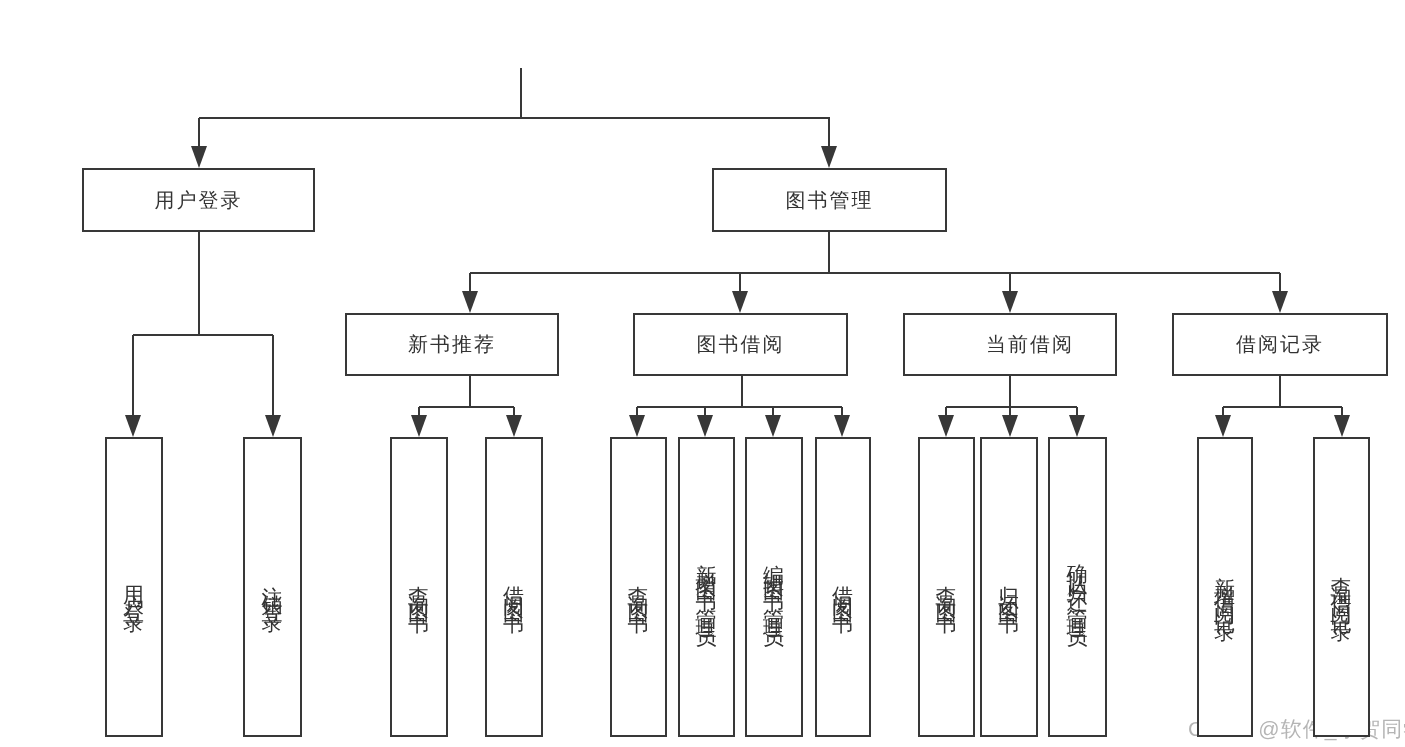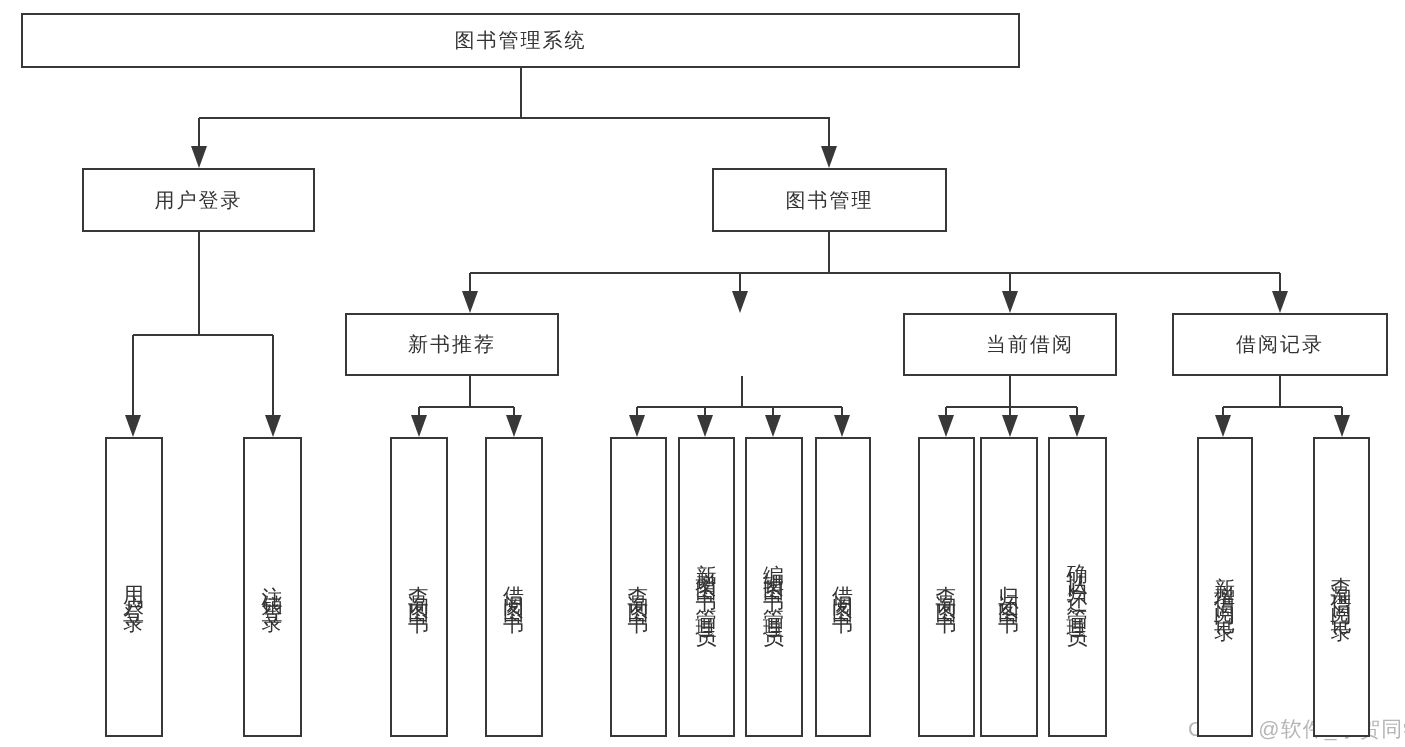--- a/index.html
+++ b/index.html
@@ -103,24 +103,24 @@
     <div class="arrow" style="left: 506px; top: 415px; border-top-color: rgb(56, 56, 56);"></div>
     <div class="arrow" style="left: 629px; top: 415px; border-top-color: rgb(56, 56, 56);"></div>
     <div class="arrow" style="left: 697px; top: 415px; border-top-color: rgb(56, 56, 56);"></div>
     <div class="arrow" style="left: 765px; top: 415px; border-top-color: rgb(56, 56, 56);"></div>
     <div class="arrow" style="left: 834px; top: 415px; border-top-color: rgb(56, 56, 56);"></div>
     <div class="arrow" style="left: 938px; top: 415px; border-top-color: rgb(56, 56, 56);"></div>
     <div class="arrow" style="left: 1002px; top: 415px; border-top-color: rgb(56, 56, 56);"></div>
     <div class="arrow" style="left: 1069px; top: 415px; border-top-color: rgb(56, 56, 56);"></div>
     <div class="arrow" style="left: 1215px; top: 415px; border-top-color: rgb(56, 56, 56);"></div>
     <div class="arrow" style="left: 1334px; top: 415px; border-top-color: rgb(56, 56, 56);"></div>
-    <div class="node h" style="left: 21px; top: 13px; width: 999px; height: 55px; border-color: rgb(56, 56, 56); color: rgb(51, 51, 51);">图书管理系统</div>
     <div class="node h" style="left: 82px; top: 168px; width: 233px; height: 64px; border-color: rgb(56, 56, 56); color: rgb(51, 51, 51);">用户登录</div>
     <div class="node h" style="left: 712px; top: 168px; width: 235px; height: 64px; border-color: rgb(56, 56, 56); color: rgb(51, 51, 51); font-family: Liberation Serif, serif;">图书管理</div>
     <div class="node h" style="left: 345px; top: 313px; width: 214px; height: 63px; border-color: rgb(56, 56, 56); color: rgb(51, 51, 51);">新书推荐</div>
+    <div class="node h" style="left: 633px; top: 313px; width: 215px; height: 63px; border-color: rgb(56, 56, 56); color: rgb(51, 51, 51);">图书借阅</div>
     <div class="node h" style="left: 903px; top: 313px; width: 214px; height: 63px; border-color: rgb(56, 56, 56); color: rgb(51, 51, 51); padding-left: 40px;">当前借阅</div>
     <div class="node h" style="left: 1172px; top: 313px; width: 216px; height: 63px; border-color: rgb(56, 56, 56); color: rgb(51, 51, 51);">借阅记录</div>
     <div class="node v" style="left: 105px; top: 437px; width: 58px; height: 300px; border-color: rgb(56, 56, 56); color: rgb(51, 51, 51);">用户登录</div>
     <div class="node v" style="left: 243px; top: 437px; width: 59px; height: 300px; border-color: rgb(56, 56, 56); color: rgb(51, 51, 51);">注销登录</div>
     <div class="node v" style="left: 390px; top: 437px; width: 58px; height: 300px; border-color: rgb(56, 56, 56); color: rgb(51, 51, 51);">查询图书</div>
     <div class="node v" style="left: 485px; top: 437px; width: 58px; height: 300px; border-color: rgb(56, 56, 56); color: rgb(51, 51, 51);">借阅图书</div>
     <div class="node v" style="left: 610px; top: 437px; width: 57px; height: 300px; border-color: rgb(56, 56, 56); color: rgb(51, 51, 51);">查询图书</div>
     <div class="node v" style="left: 678px; top: 437px; width: 57px; height: 300px; border-color: rgb(56, 56, 56); color: rgb(51, 51, 51);">新增图书（管理员）</div>
     <div class="node v" style="left: 745px; top: 437px; width: 58px; height: 300px; border-color: rgb(56, 56, 56); color: rgb(51, 51, 51);">编辑图书（管理员）</div>
     <div class="node v" style="left: 815px; top: 437px; width: 56px; height: 300px; border-color: rgb(56, 56, 56); color: rgb(51, 51, 51);">借阅图书</div>

